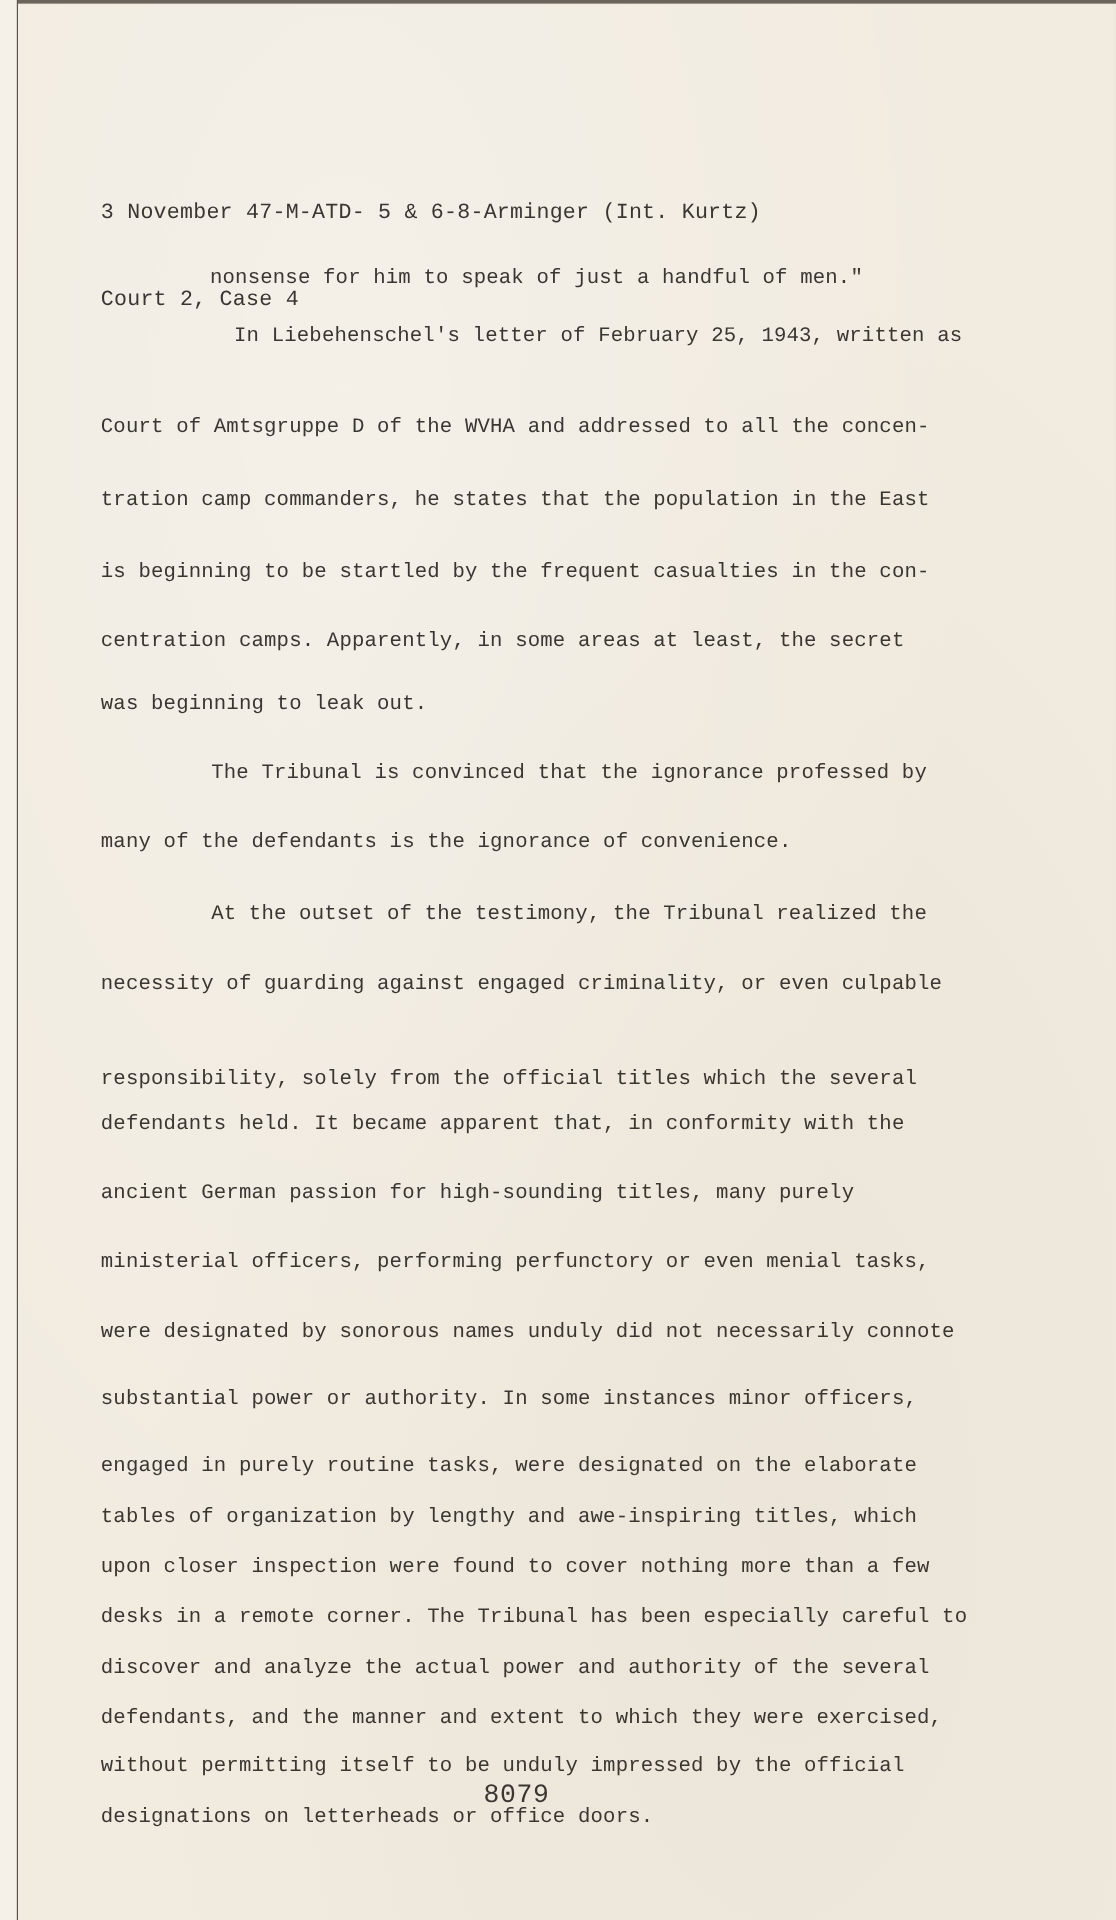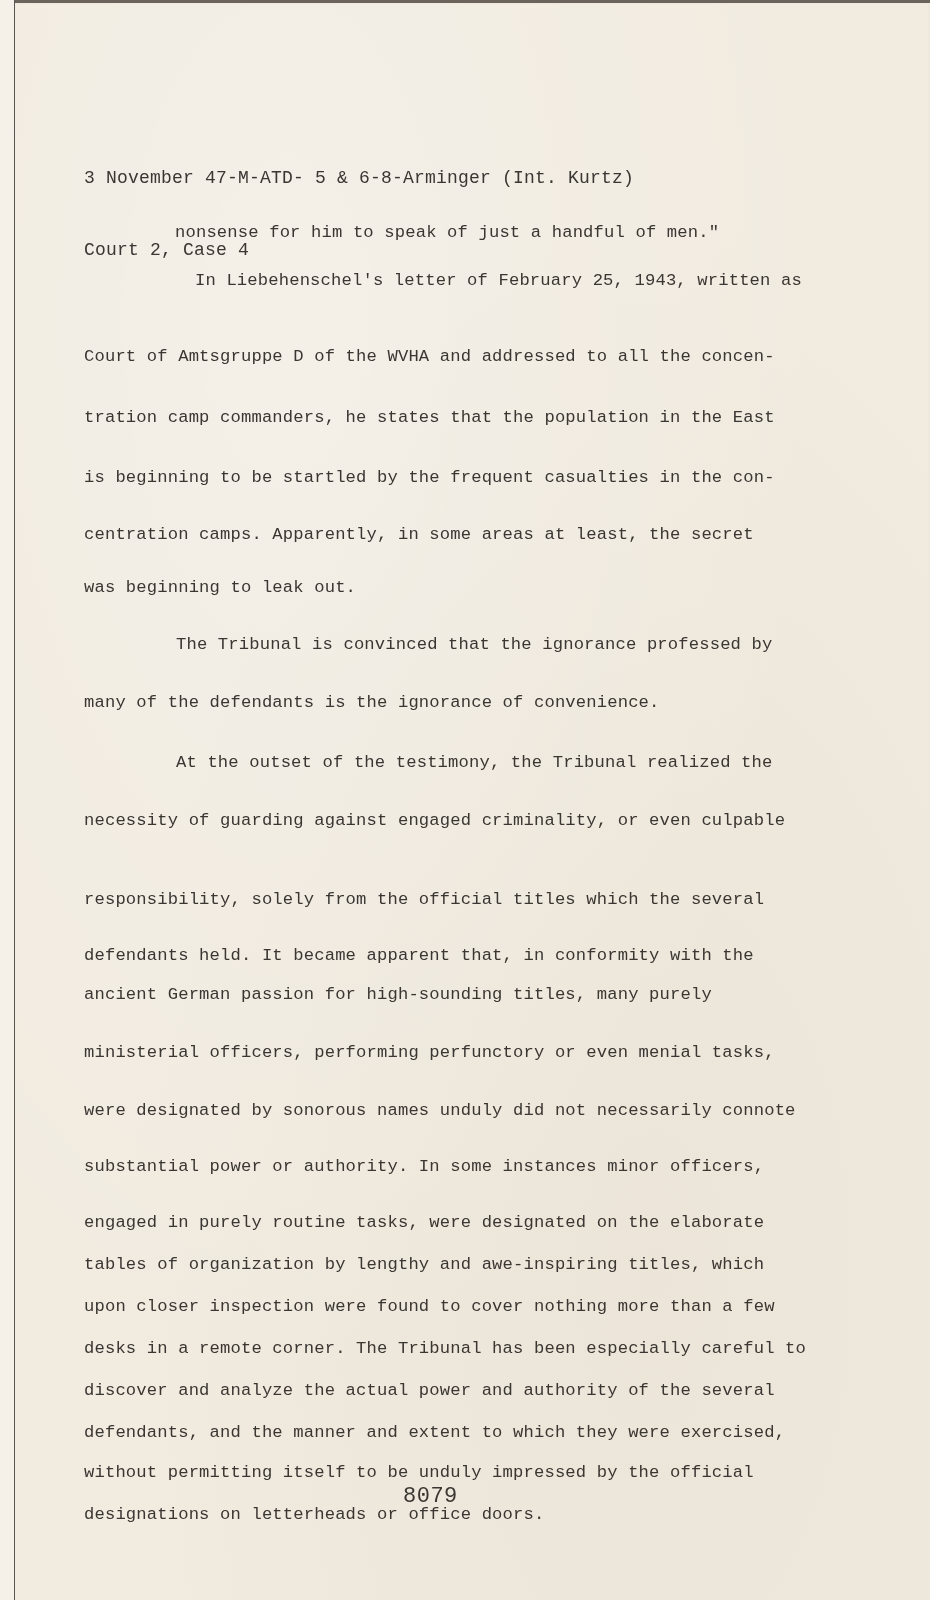--- a/index.html
+++ b/index.html
@@ -94,21 +94,21 @@
   <div class="line" style="top: 124px; left: 0px;">Court of Amtsgruppe D of the WVHA and addressed to all the concen-</div>
   <div class="line" style="top: 185px; left: 0px;">tration camp commanders, he states that the population in the East</div>
   <div class="line" style="top: 245px; left: 0px;">is beginning to be startled by the frequent casualties in the con-</div>
   <div class="line" style="top: 302px; left: 0px;">centration camps. Apparently, in some areas at least, the secret</div>
   <div class="line" style="top: 355px; left: 0px;">was beginning to leak out.</div>
   <div class="line" style="top: 412px; left: 92px;">The Tribunal is convinced that the ignorance professed by</div>
   <div class="line" style="top: 470px; left: 0px;">many of the defendants is the ignorance of convenience.</div>
   <div class="line" style="top: 530px; left: 92px;">At the outset of the testimony, the Tribunal realized the</div>
   <div class="line" style="top: 588px; left: 0px;">necessity of guarding against engaged criminality, or even culpable</div>
   <div class="line" style="top: 645px; left: 0px; margin-top: 22px;">responsibility, solely from the official titles which the several</div>
-  <div class="line" style="top: 723px; left: 0px;">defendants held. It became apparent that, in conformity with the</div>
+  <div class="line" style="top: 705px; left: 0px;">defendants held. It became apparent that, in conformity with the</div>
   <div class="line" style="top: 762px; left: 0px;">ancient German passion for high-sounding titles, many purely</div>
   <div class="line" style="top: 820px; left: 0px;">ministerial officers, performing perfunctory or even menial tasks,</div>
   <div class="line" style="top: 878px; left: 0px;">were designated by sonorous names unduly did not necessarily connote</div>
   <div class="line" style="top: 934px; left: 0px;">substantial power or authority. In some instances minor officers,</div>
   <div class="line" style="top: 990px; left: 0px;">engaged in purely routine tasks, were designated on the elaborate</div>
   <div class="line" style="top: 1032px; left: 0px;">tables of organization by lengthy and awe-inspiring titles, which</div>
   <div class="line" style="top: 1074px; left: 0px;">upon closer inspection were found to cover nothing more than a few</div>
   <div class="line" style="top: 1116px; left: 0px;">desks in a remote corner. The Tribunal has been especially careful to</div>
   <div class="line" style="top: 1158px; left: 0px;">discover and analyze the actual power and authority of the several</div>
   <div class="line" style="top: 1200px; left: 0px;">defendants, and the manner and extent to which they were exercised,</div>

